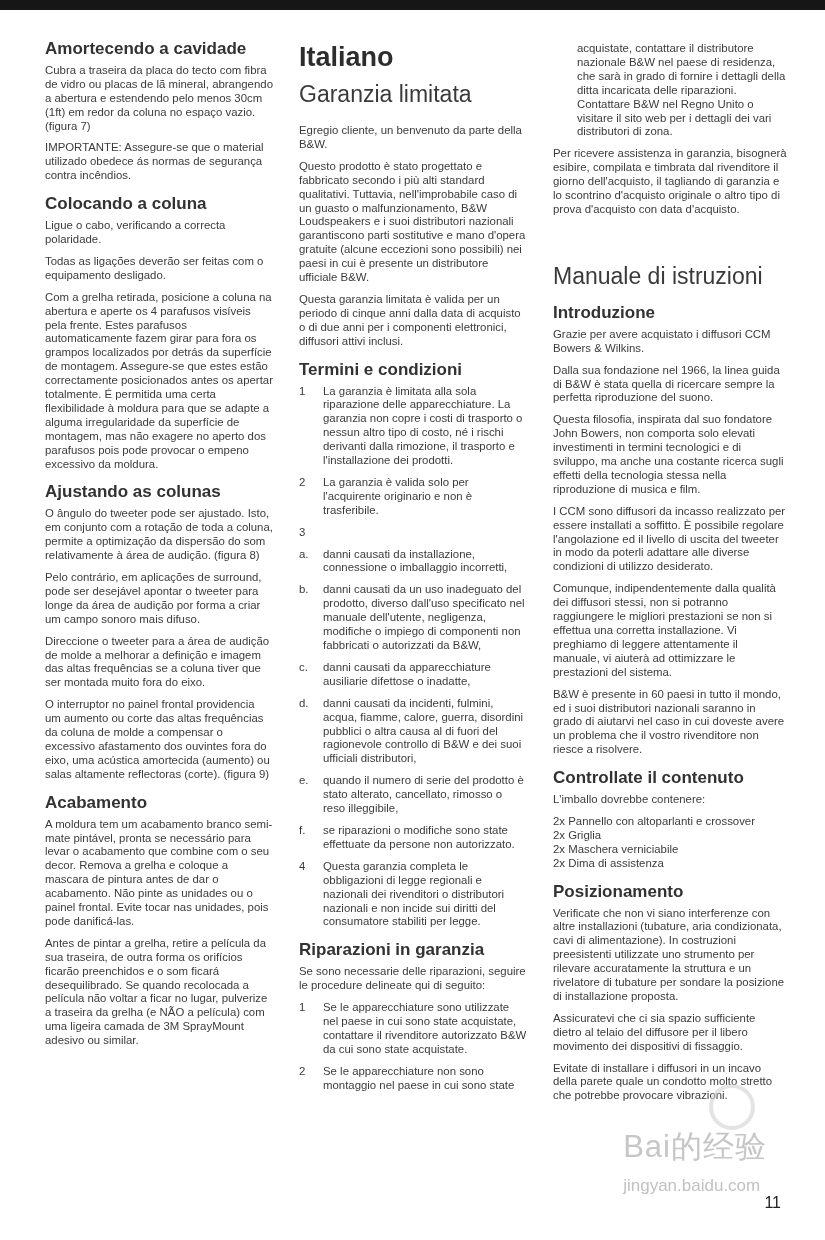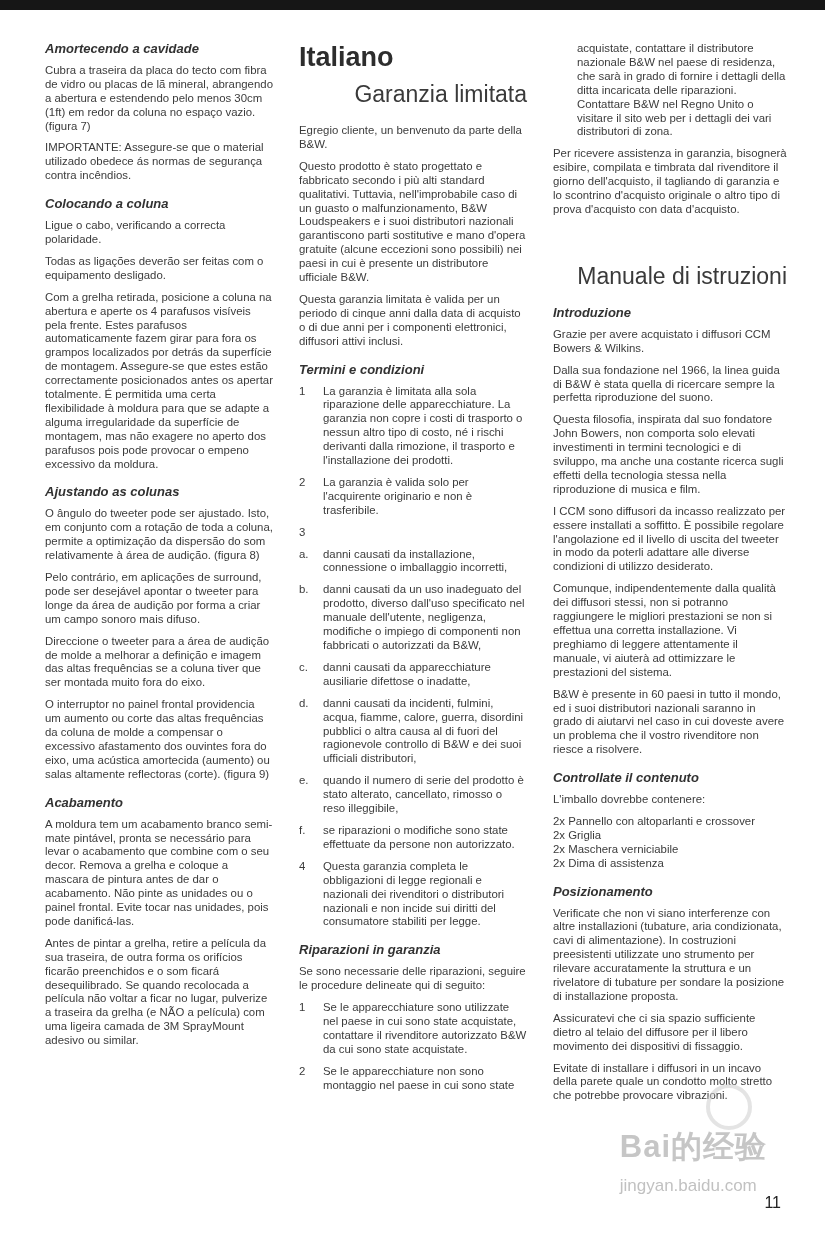--- a/index.html
+++ b/index.html
@@ -28,40 +28,38 @@
     gap: 26px;
   }
   .col {
     width: 228px;
     font-size: 11.4px;
     line-height: 13.9px;
   }
   .col:last-child { width: 234px; }
   p.para { margin: 0 0 8px; }
   h3.heading {
-    font-size: 13px;
+    font-size: 17px;
     font-weight: bold;
     color: #323232;
     margin: 14px 0 8px;
-    font-style: italic;
   }
   h1.title {
     font-size: 27px;
     font-weight: bold;
     color: #2d2d2d;
     margin: 0 0 9px;
     line-height: 30px;
   }
   h2.subtitle {
     font-size: 23px;
     font-weight: 400;
     color: #3a3a3a;
     margin: 46px 0 16px;
     line-height: 27px;
-    text-align: right;
   }
   h1.title + h2.subtitle { margin-top: 0; }
   .col > :first-child { margin-top: 0; }
   .item { display: flex; margin: 0 0 8px; }
   .item .marker { flex: 0 0 24px; }
   .item .itext { flex: 1; }
   .checklist { margin: 0 0 8px; }
   .watermark {
     position: absolute;
     right: 58px;
@@ -73,21 +71,21 @@
     position: absolute;
     top: -42px;
     left: 86px;
     width: 46px;
     height: 46px;
     border: 4px solid rgba(205,205,205,0.55);
     border-radius: 50%;
   }
   .wm-brand {
     font-size: 31px;
-    font-weight: bold;
+    font-weight: normal;
     color: rgba(182,182,182,0.78);
     letter-spacing: 1px;
   }
   .wm-url {
     font-size: 17px;
     color: rgba(182,182,182,0.85);
     margin-top: 8px;
   }
   .page-number {
     position: absolute;

